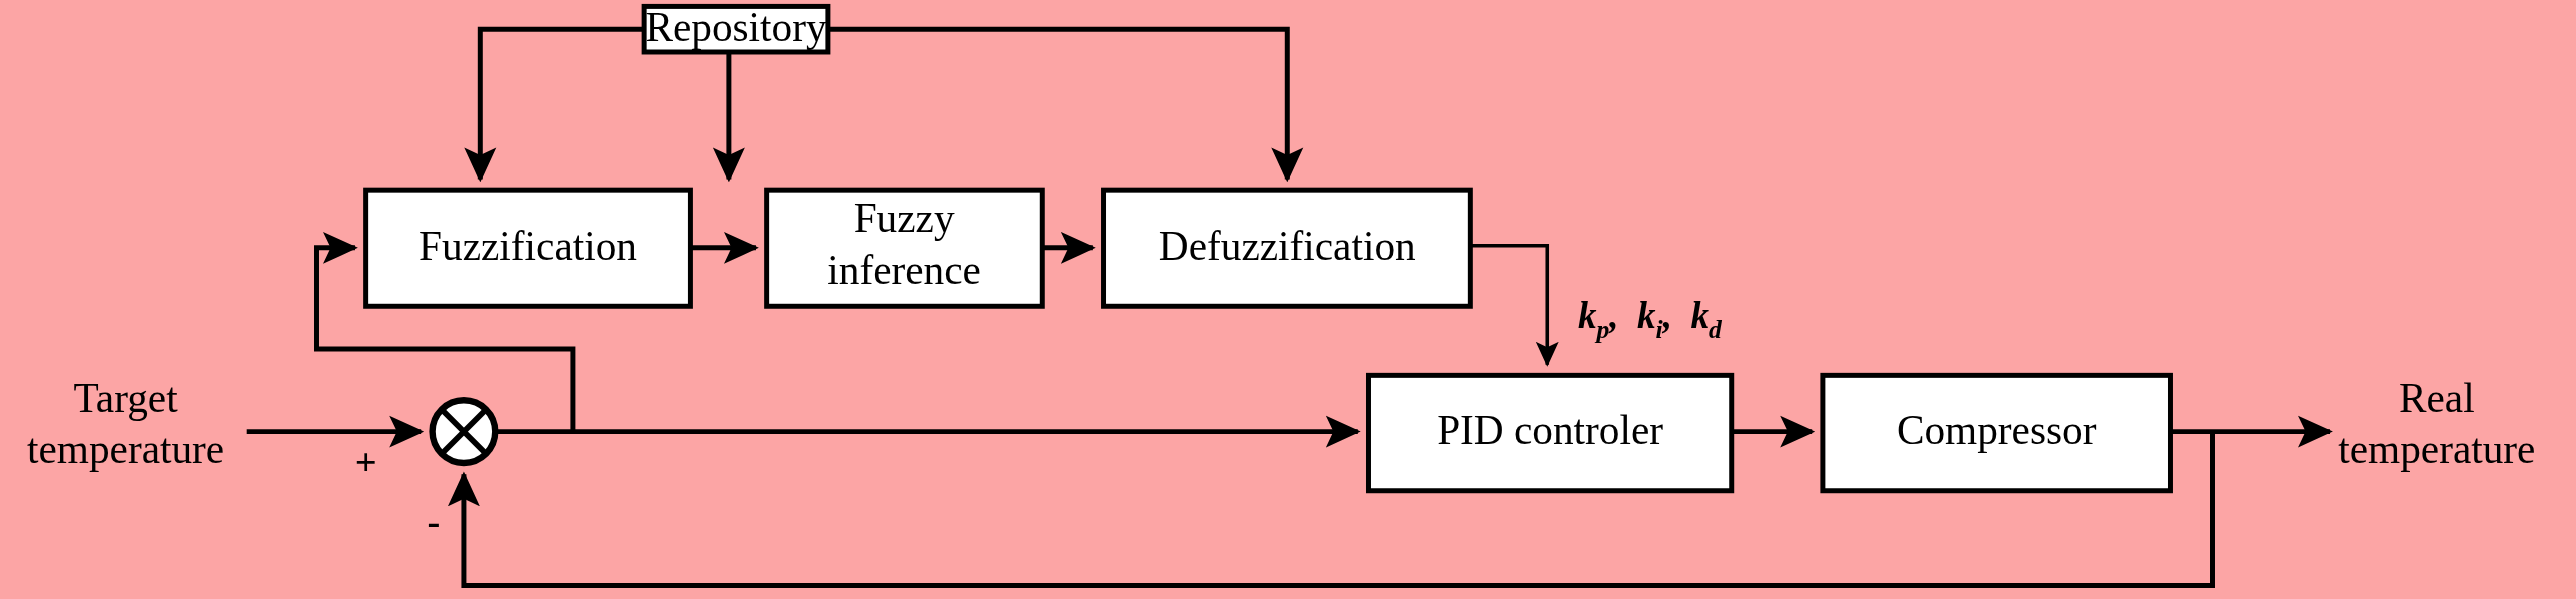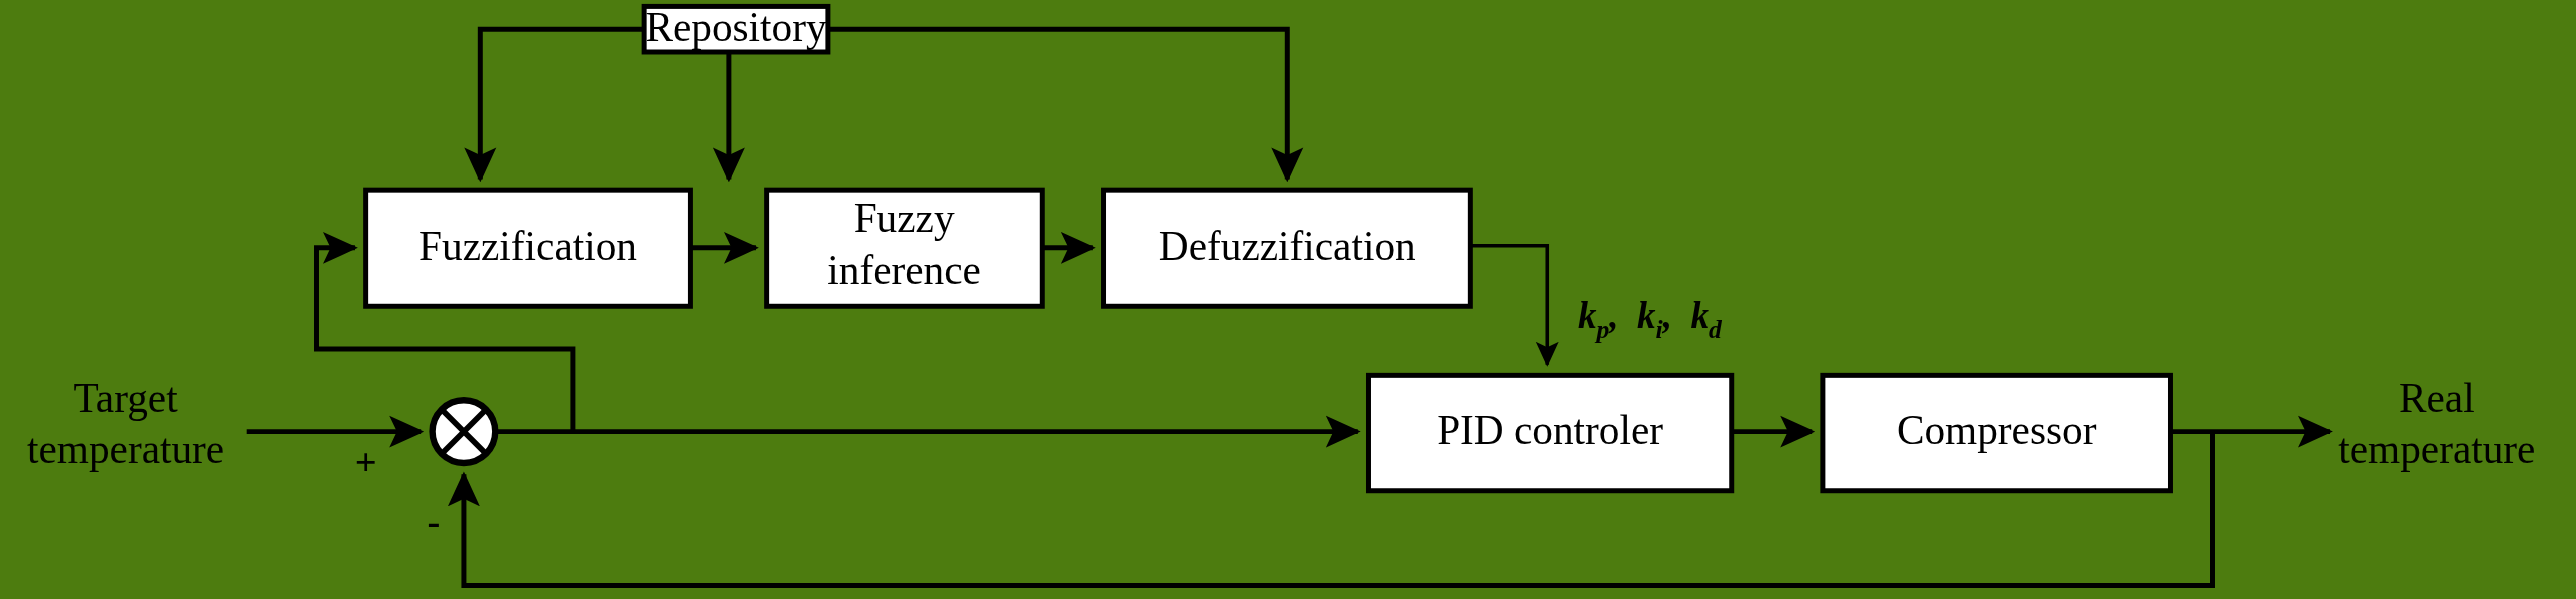--- a/index.html
+++ b/index.html
@@ -4,21 +4,21 @@
 <style>
   html, body {
     margin: 0;
     padding: 0;
     background: #ffffff;
   }
   #diagram-root {
     position: relative;
     width: 2576px;
     height: 599px;
-    background: #4d7c0f;
+    background: #fca5a5;
     font-family: "Liberation Serif", "DejaVu Serif", serif;
     overflow: hidden;
     text-decoration: underline;
   }
   svg.canvas {
     position: absolute;
     left: 0;
     top: 0;
     width: 2576px;
     height: 599px;

